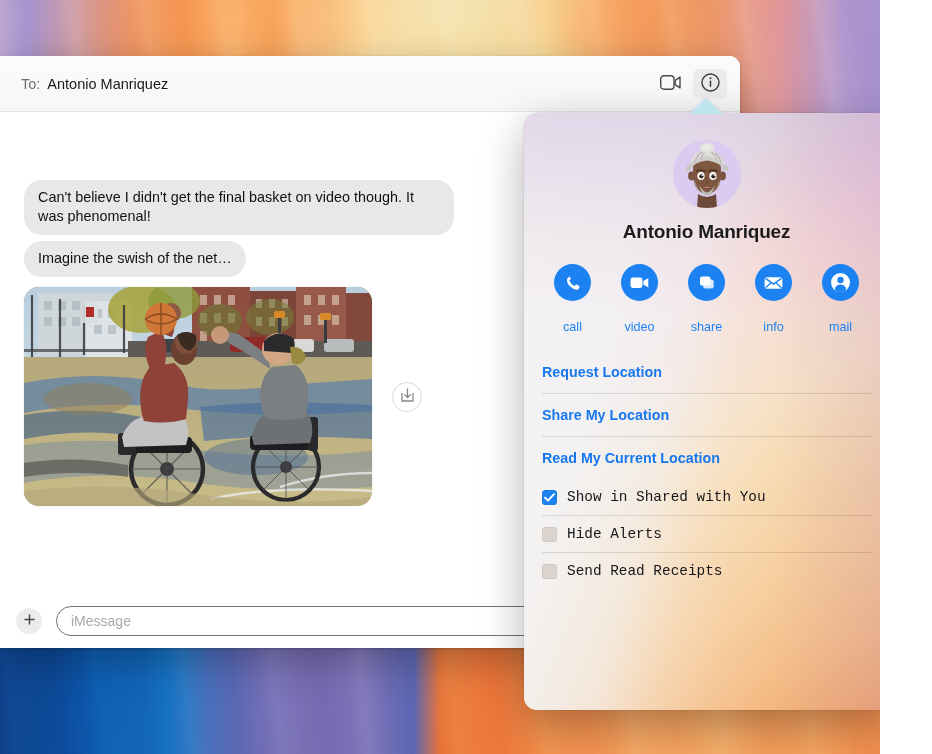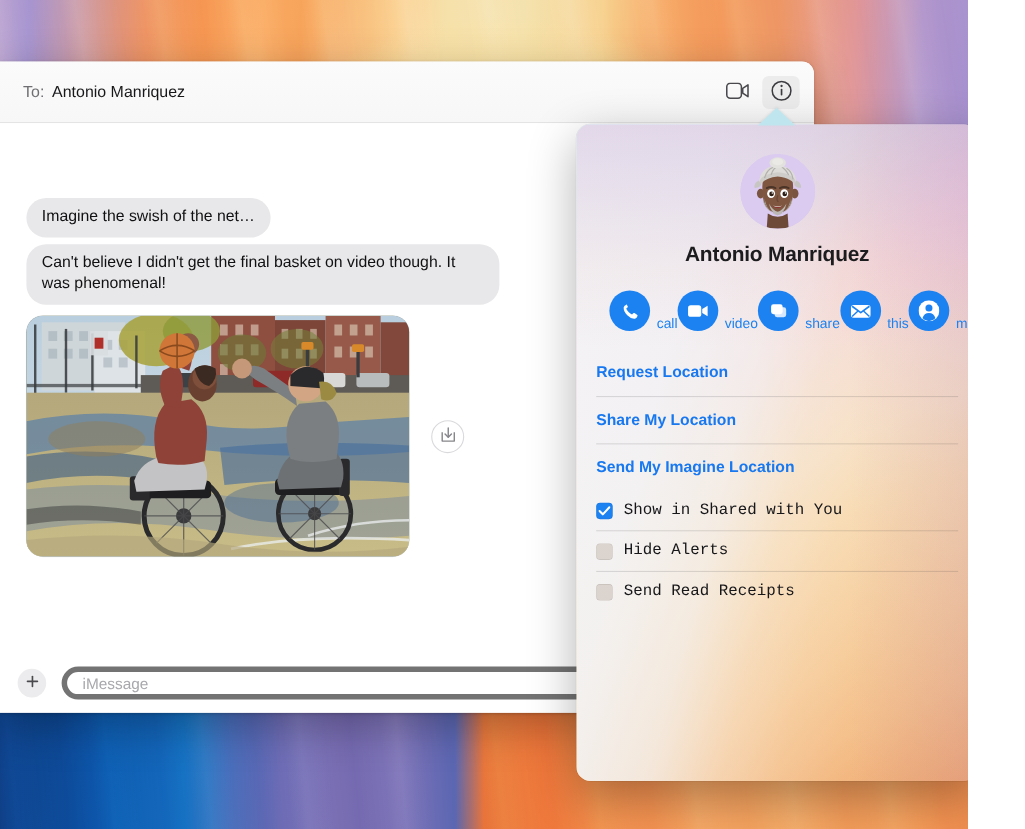--- a/index.html
+++ b/index.html
@@ -199,21 +199,21 @@
     padding: 0 16px 0 16px; gap: 14px;
   }
   #plus-btn {
     width: 26px; height: 26px; border-radius: 50%;
     background: #ececee; border: none; cursor: pointer;
     display: flex; align-items: center; justify-content: center;
     flex: none;
   }
   #imessage-field {
     flex: 1; height: 30px;
-    border: 5px solid #737373; border-radius: 15px;
+    border: 1px solid #737373; border-radius: 15px;
     background: #fff;
     display: flex; align-items: center;
     padding: 0 14px;
   }
   .field-placeholder { font-size: 14px; color: #a8a8ad; }
 
   
   #popover {
     position: absolute;
     left: 524px; top: 113px;
@@ -294,21 +294,21 @@
     font-size: 19px; font-weight: bold;
     color: #1c1c1e;
     margin-top: 13px; letter-spacing: -0.2px;
   }
 
   
   #actions {
     display: flex; justify-content: space-between;
     padding: 21px 12px 0 12px;
   }
-  .action { display: flex; flex-direction: row; align-items: flex-end; gap: 6px; cursor: pointer; }
+  .action { display: flex; flex-direction: column; align-items: center; gap: 19px; cursor: pointer; }
   .action-circle {
     width: 37px; height: 37px; border-radius: 50%;
     background: #1c82f2;
     display: flex; align-items: center; justify-content: center;
   }
   .action-label { font-size: 12.6px; color: #1c82f2; }
 
   
   .link-row {
     padding: 13px 0 13px 0;
@@ -385,25 +385,25 @@
 
     <div id="conversation">
 
       <div class="row out">
         <div class="bubble sent">Thank</div>
       </div>
 
       <div class="gap-lg"></div>
 
       <div class="row in">
+        <div class="bubble received">Can't believe I didn't get the final basket on video though. It was phenomenal!</div>
+      </div>
+
+      <div class="row in">
         <div class="bubble received">Imagine the swish of the net…</div>
-      </div>
-
-      <div class="row in">
-        <div class="bubble received">Can't believe I didn't get the final basket on video though. It was phenomenal!</div>
       </div>
 
       <div class="attach-row">
         <div class="photo">
           <svg viewBox="0 0 348 219" preserveAspectRatio="xMidYMid slice">
             <defs>
               <linearGradient id="skyg" x1="0" y1="0" x2="0" y2="1">
                 <stop offset="0%" stop-color="#b9cede"></stop>
                   <stop offset="100%" stop-color="#dce5e9"></stop>
               </linearGradient>
@@ -668,42 +668,42 @@
         </div>
 
         <div class="action">
           <div class="action-circle">
             <svg width="19" height="14" viewBox="0 0 19 14">
               <rect x="0.6" y="1.2" width="17.8" height="11.6" rx="2.4" fill="#fff"></rect>
               <path d="M1.6 2.4 L9.5 8.2 L17.4 2.4" fill="none" stroke="#1c82f2" stroke-width="1.5" stroke-linejoin="round"></path>
               <path d="M1.6 11.8 L7 6.8 M17.4 11.8 L12 6.8" stroke="#1c82f2" stroke-width="1.3" fill="none"></path>
             </svg>
           </div>
-          <span class="action-label">this</span>
+          <span class="action-label">info</span>
         </div>
 
         <div class="action">
           <div class="action-circle">
             <svg width="19" height="19" viewBox="0 0 19 19">
               <circle cx="9.5" cy="9.5" r="9.5" fill="#fff"></circle>
               <circle cx="9.5" cy="7" r="3.2" fill="#1c82f2"></circle>
               <path d="M3.6 16.4 Q5 11.6 9.5 11.6 Q14 11.6 15.4 16.4 Q12.9 19 9.5 19 Q6.1 19 3.6 16.4 Z" fill="#1c82f2"></path>
             </svg>
           </div>
           <span class="action-label">mail</span>
         </div>
       </div>
 
       <div class="spacer-18"></div>
 
       <div class="link-row">Request Location</div>
       <div class="divider"></div>
       <div class="link-row">Share My Location</div>
       <div class="divider"></div>
-      <div class="link-row">Send My Imagine Location</div>
+      <div class="link-row">Read My Current Location</div>
 
 
       <div class="check-row">
         <span class="cb on">
           <svg width="11" height="9" viewBox="0 0 11 9">
             <path d="M1 4.6 L4 7.6 L10 1.2" fill="none" stroke="#fff" stroke-width="1.9" stroke-linecap="round" stroke-linejoin="round"></path>
           </svg>
         </span>
         <span class="check-label">Show in Shared with You</span>
       </div>

